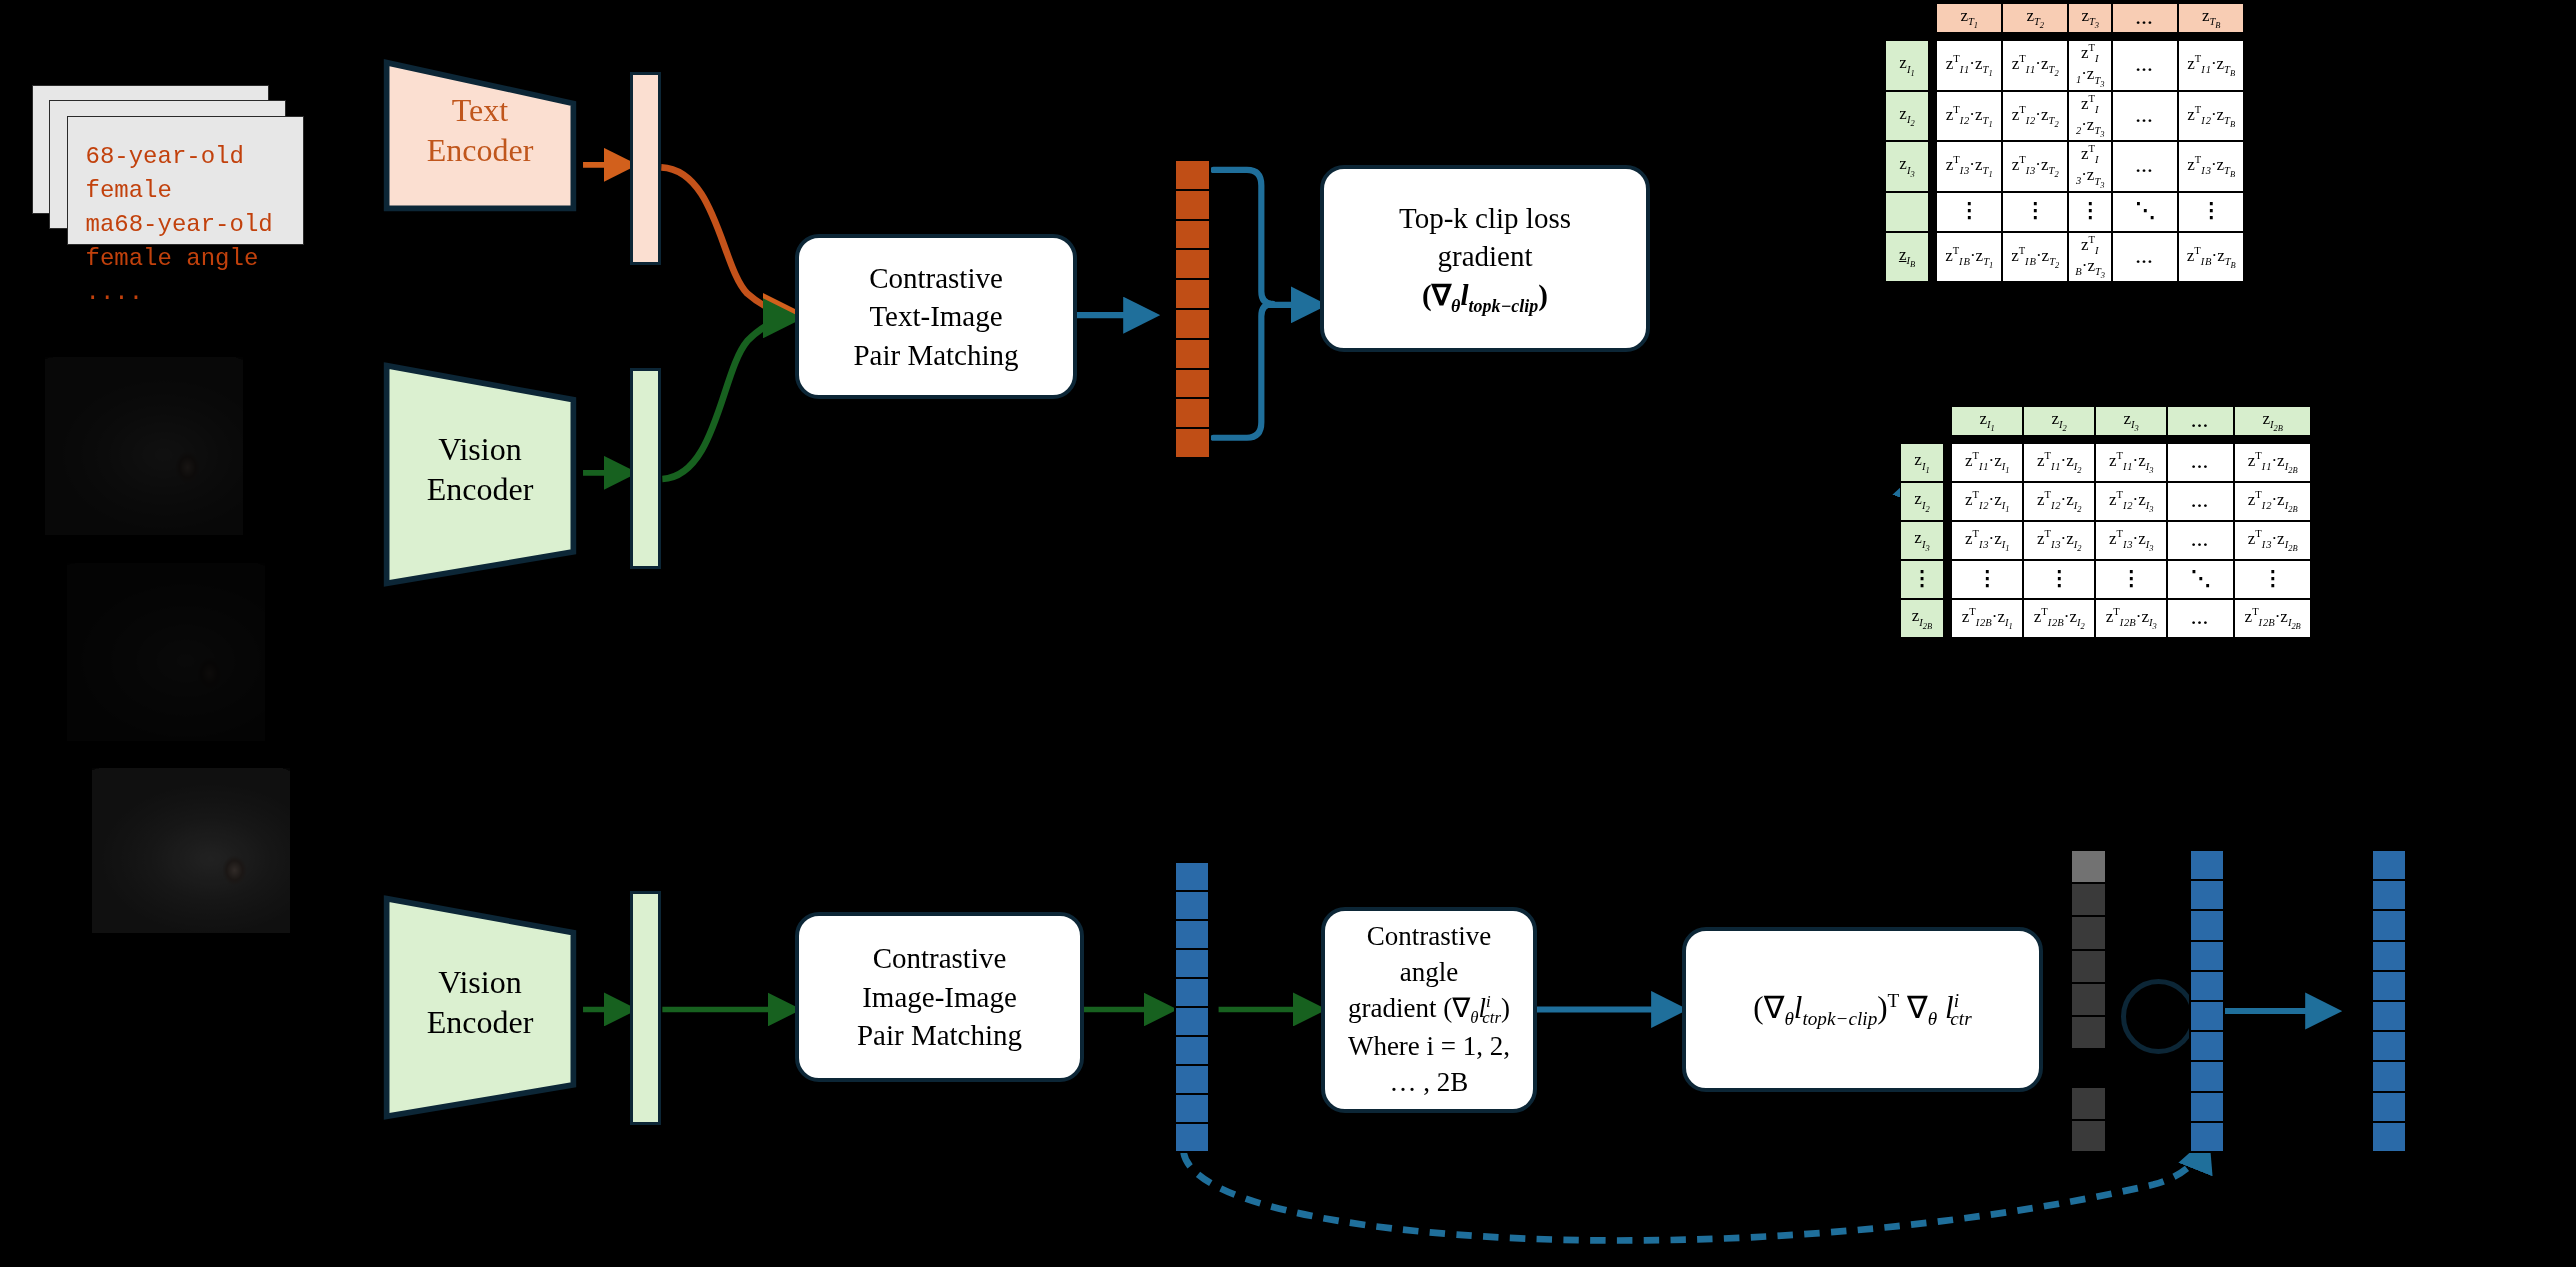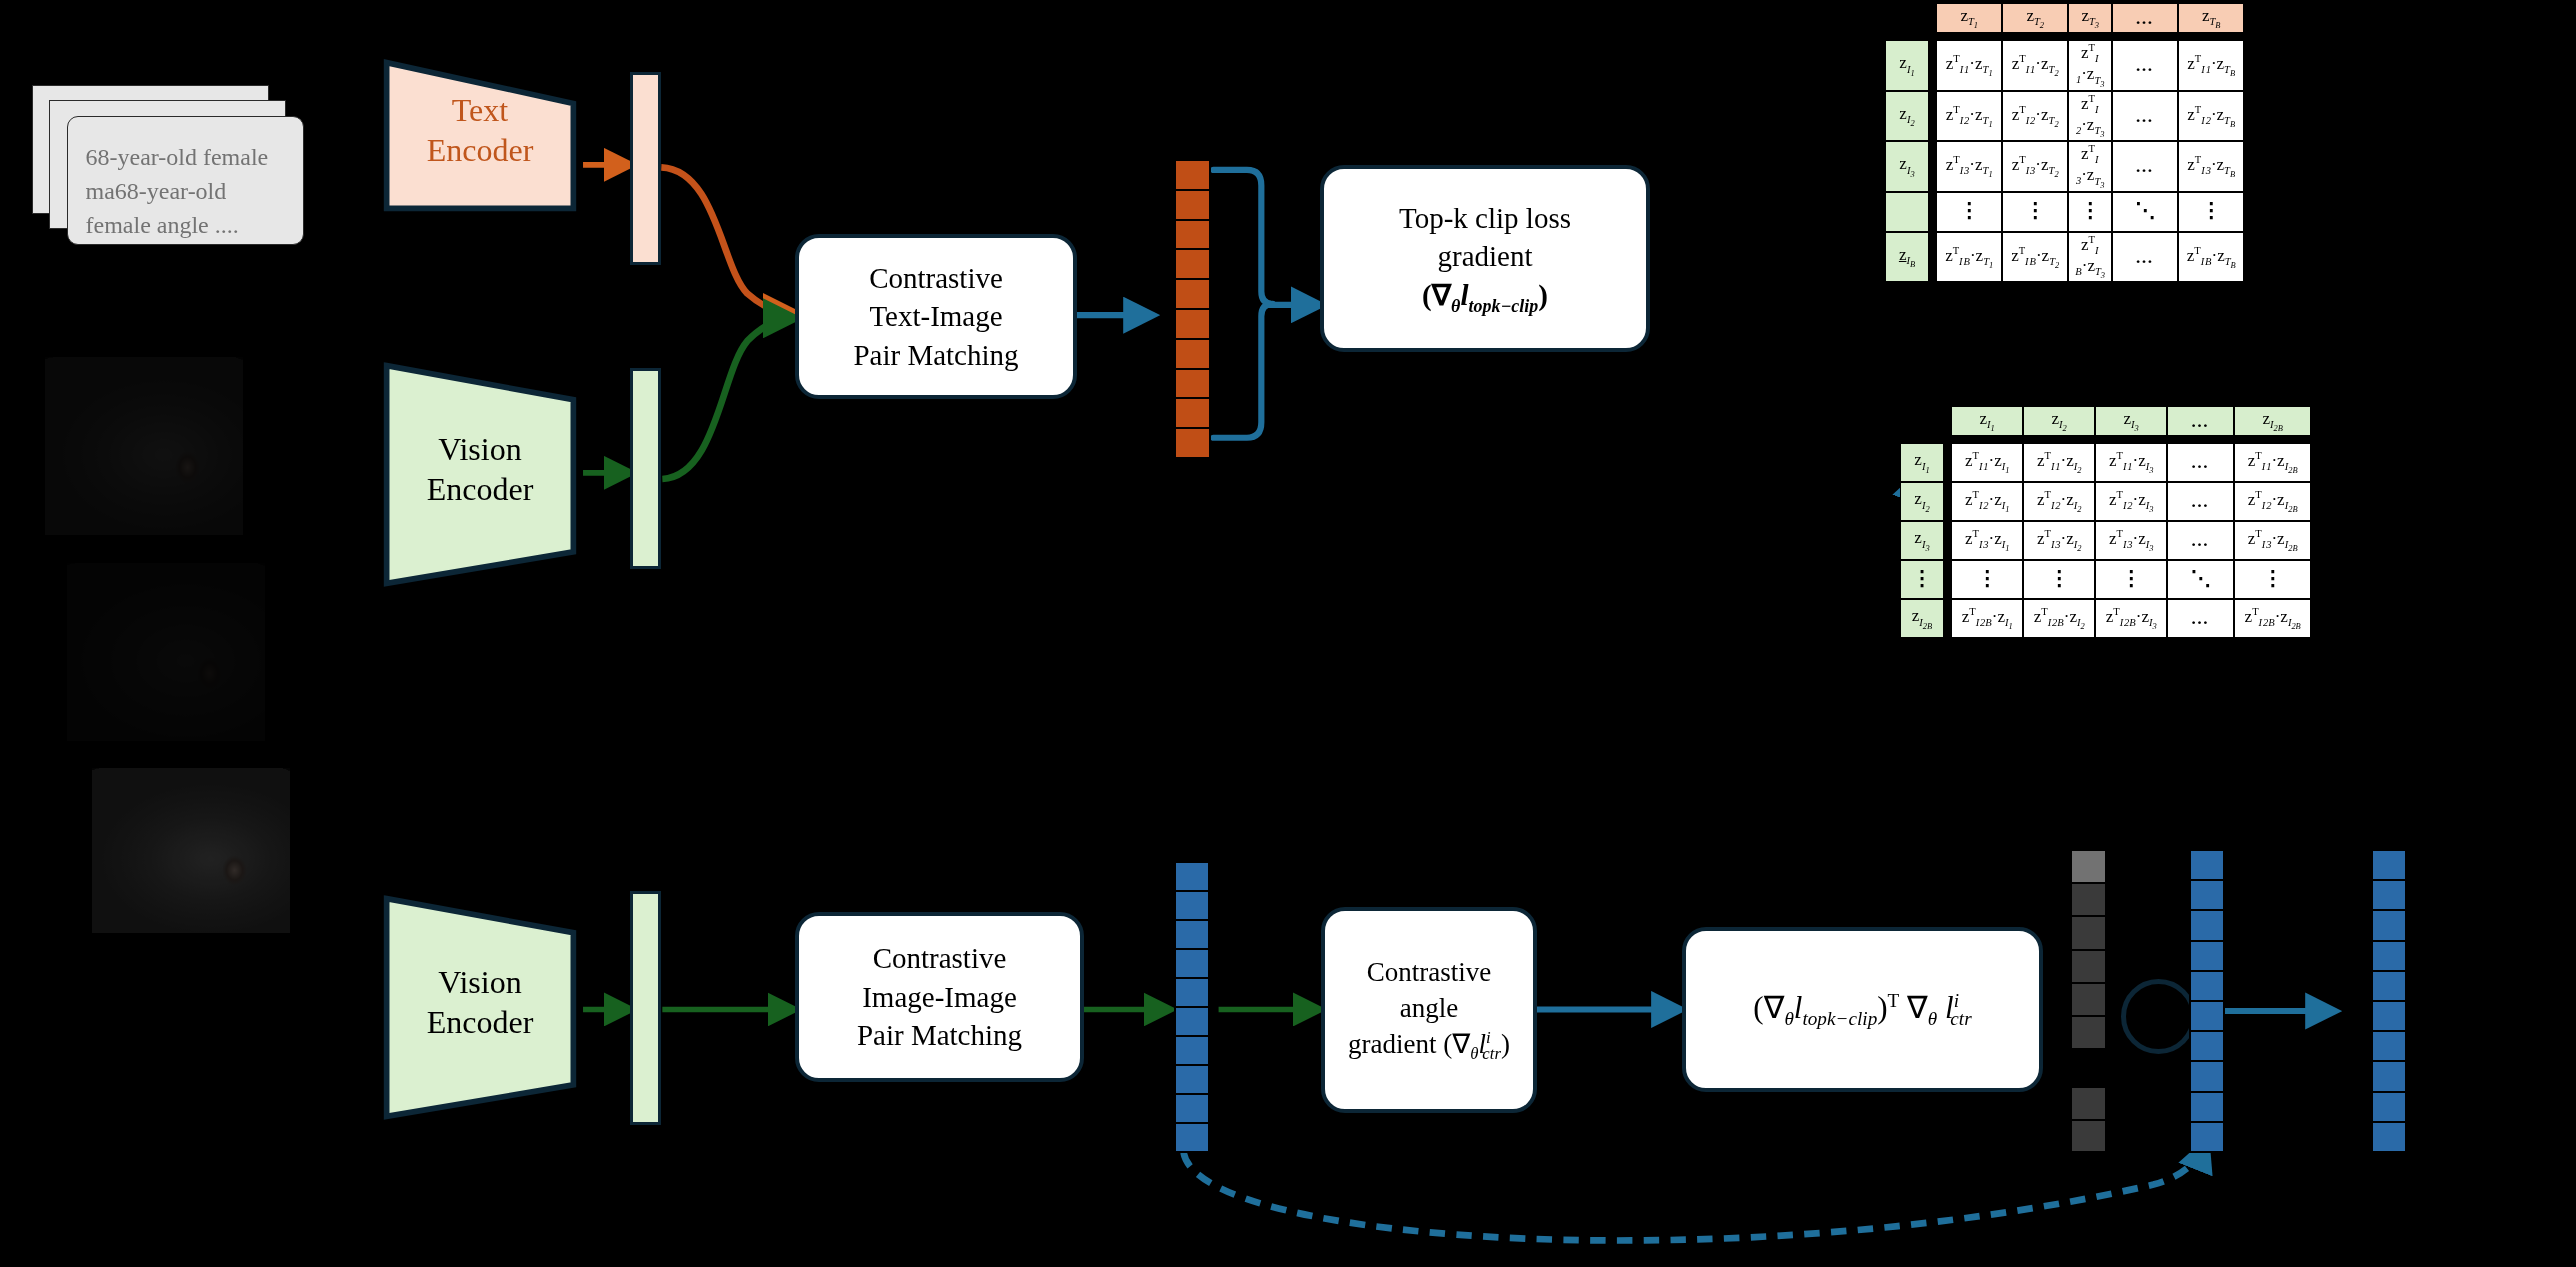--- a/index.html
+++ b/index.html
@@ -2,22 +2,22 @@
 <html style="font-size:8.2px"><head>
 <meta charset="utf-8">
 <style>
   html,body{margin:0;padding:0;background:#000;}
   body{width:2654px;height:1267px;position:relative;overflow:hidden;
        font-family:"Liberation Serif",serif;color:#000;}
   .abs{position:absolute;}
 
   
   .card{background:#e7e7e7;border:1.5px solid #2b2b2b;box-sizing:border-box;}
-  .card-top{padding:23px 17.5px 0 17.5px;font-family:Liberation Serif, serif;
-            font-size:24px;line-height:1.42;color:#737373;border-radius:11px;}
+  .card-top{padding:23px 17.5px 0 17.5px;font-family:Liberation Mono, monospace;
+            font-size:24px;line-height:1.42;color:#c2410c;}
 
   
   .fundus{background:
       radial-gradient(ellipse 9% 13% at 72% 62%, #6d5f58 0%, #3b322e 45%, rgba(0,0,0,0) 70%),
       radial-gradient(ellipse 55% 45% at 60% 55%, #4a4a4a 0%, #303030 60%, #242424 100%),
       linear-gradient(130deg,#3a3a3a 0%,#2c2c2c 55%,#1f1f1f 100%);
       position:relative;overflow:hidden;}
   .fundus::after{content:"";position:absolute;inset:0;
       background:
         linear-gradient(202deg, rgba(0,0,0,.55) 0 1.3%, rgba(0,0,0,0) 1.3% 100%) 18% 0/100% 100% no-repeat,
@@ -366,20 +366,21 @@
   <div class="cell" style="flex:1;background:#2a6aa8"></div>
   <div class="cell" style="flex:1;background:#2a6aa8"></div>
 </div>
 
 <div class="abs pbox" style="left:1321px;top:907px;width:216px;height:206px;font-size:27px;">
   <div>
     <div>Contrastive angle</div>
     <div style="white-space:nowrap;">
       <span>gradient (</span><span>∇</span><sub>θ</sub><span class="it">l</span><sup class="it">i</sup><sub class="it" style="margin-left:-.5em">ctr</sub><span>)</span>
     </div>
+    <div>Where i = 1, 2, … , 2B</div>
   </div>
 </div>
 
 <div class="abs pbox" style="left:1682px;top:927px;width:361px;height:165px;font-size:31px;">
   <div style="white-space:nowrap;text-align:right;">
     <span>(</span><span>∇</span><sub>θ</sub><span class="it">l</span><sub class="it">topk−clip</sub><span>)</span><sup>T</sup>&nbsp;<span>∇</span><sub>θ</sub>&nbsp;<span class="it">l</span><sup class="it">i</sup><sub class="it" style="margin-left:-.45em">ctr</sub>
   </div>
 </div>
 
 <div class="abs vec" style="left:2070px;top:849px;width:37px;height:201px;">

